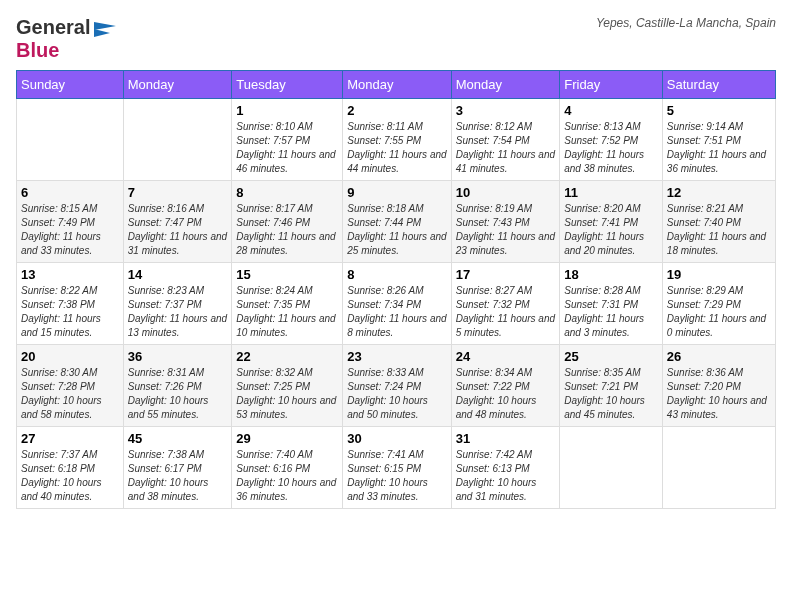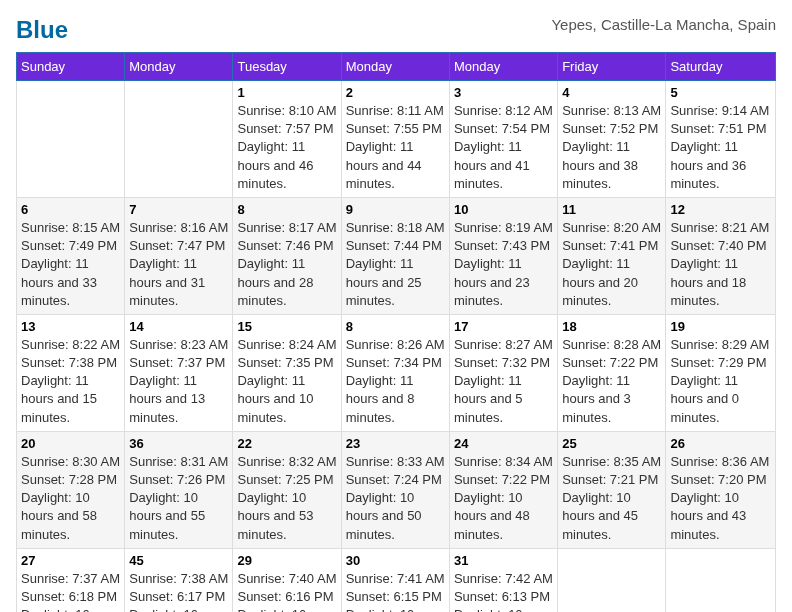--- a/index.html
+++ b/index.html
@@ -20,47 +20,48 @@
       display: flex;
       flex-direction: column;
       align-items: flex-start;
     }
     .logo-general {
       font-size: 20px;
       font-weight: bold;
       color: #333;
     }
     .logo-blue {
-      font-size: 24px;
+      font-size: 20px;
       font-weight: bold;
-      color: #0369a1;
+      color: #be185d;
     }
     .logo-top {
       display: flex;
       align-items: center;
     }
     .title-area {
       text-align: right;
     }
     .month-title {
       font-size: 36px;
       font-weight: bold;
       color: #333;
     }
     .location {
-      font-size: 15px;
+      font-size: 12px;
       color: #555;
+      font-style: italic;
     }
     table {
       width: 100%;
       border-collapse: collapse;
       font-size: 11px;
     }
     thead tr {
-      background-color: #6d28d9;
+      background-color: #8b5cf6;
     }
     thead th {
       color: #fff;
       padding: 6px 4px;
       text-align: left;
       font-size: 13px;
       font-weight: normal;
       border: 1px solid #2a6db5;
     }
     tbody tr {
@@ -76,32 +77,40 @@
     tbody tr:nth-child(even) {
       background-color: #f5f5f5;
     }
     .day-number {
       font-weight: bold;
       font-size: 13px;
       margin-bottom: 2px;
     }
     .day-info {
       color: #333;
-      font-size: 13px;
+      font-size: 10px;
       line-height: 1.4;
+      font-style: italic;
     }
     .empty-cell {
       background: #fff;
     }
   </style>
 </head>
 <body>
 
 <div class="header">
   <div class="logo">
+    <div class="logo-top">
+      <span class="logo-general">General</span>
+      <svg width="26" height="18" viewBox="0 0 26 18" style="margin-left:2px;margin-top:2px;">
+        <polygon points="2,2 24,6 2,10" fill="#1a6eb5"></polygon>
+        <polygon points="2,9 18,13 2,17" fill="#1a6eb5"></polygon>
+      </svg>
+    </div>
     <span class="logo-blue">Blue</span>
   </div>
   <div class="title-area">
     <div class="location">Yepes, Castille-La Mancha, Spain</div>
   </div>
 </div>
 
 <table>
   <thead>
     <tr>
@@ -220,21 +229,21 @@
         </td>
         <td>
           <div class="day-number">17</div>
           <div class="day-info">Sunrise: 8:27 AM
 Sunset: 7:32 PM
 Daylight: 11 hours and 5 minutes.</div>
         </td>
         <td>
           <div class="day-number">18</div>
           <div class="day-info">Sunrise: 8:28 AM
-Sunset: 7:22 PM
+Sunset: 7:31 PM
 Daylight: 11 hours and 3 minutes.</div>
         </td>
         <td>
           <div class="day-number">19</div>
           <div class="day-info">Sunrise: 8:29 AM
 Sunset: 7:29 PM
 Daylight: 11 hours and 0 minutes.</div>
         </td>
       </tr>
       <tr>

